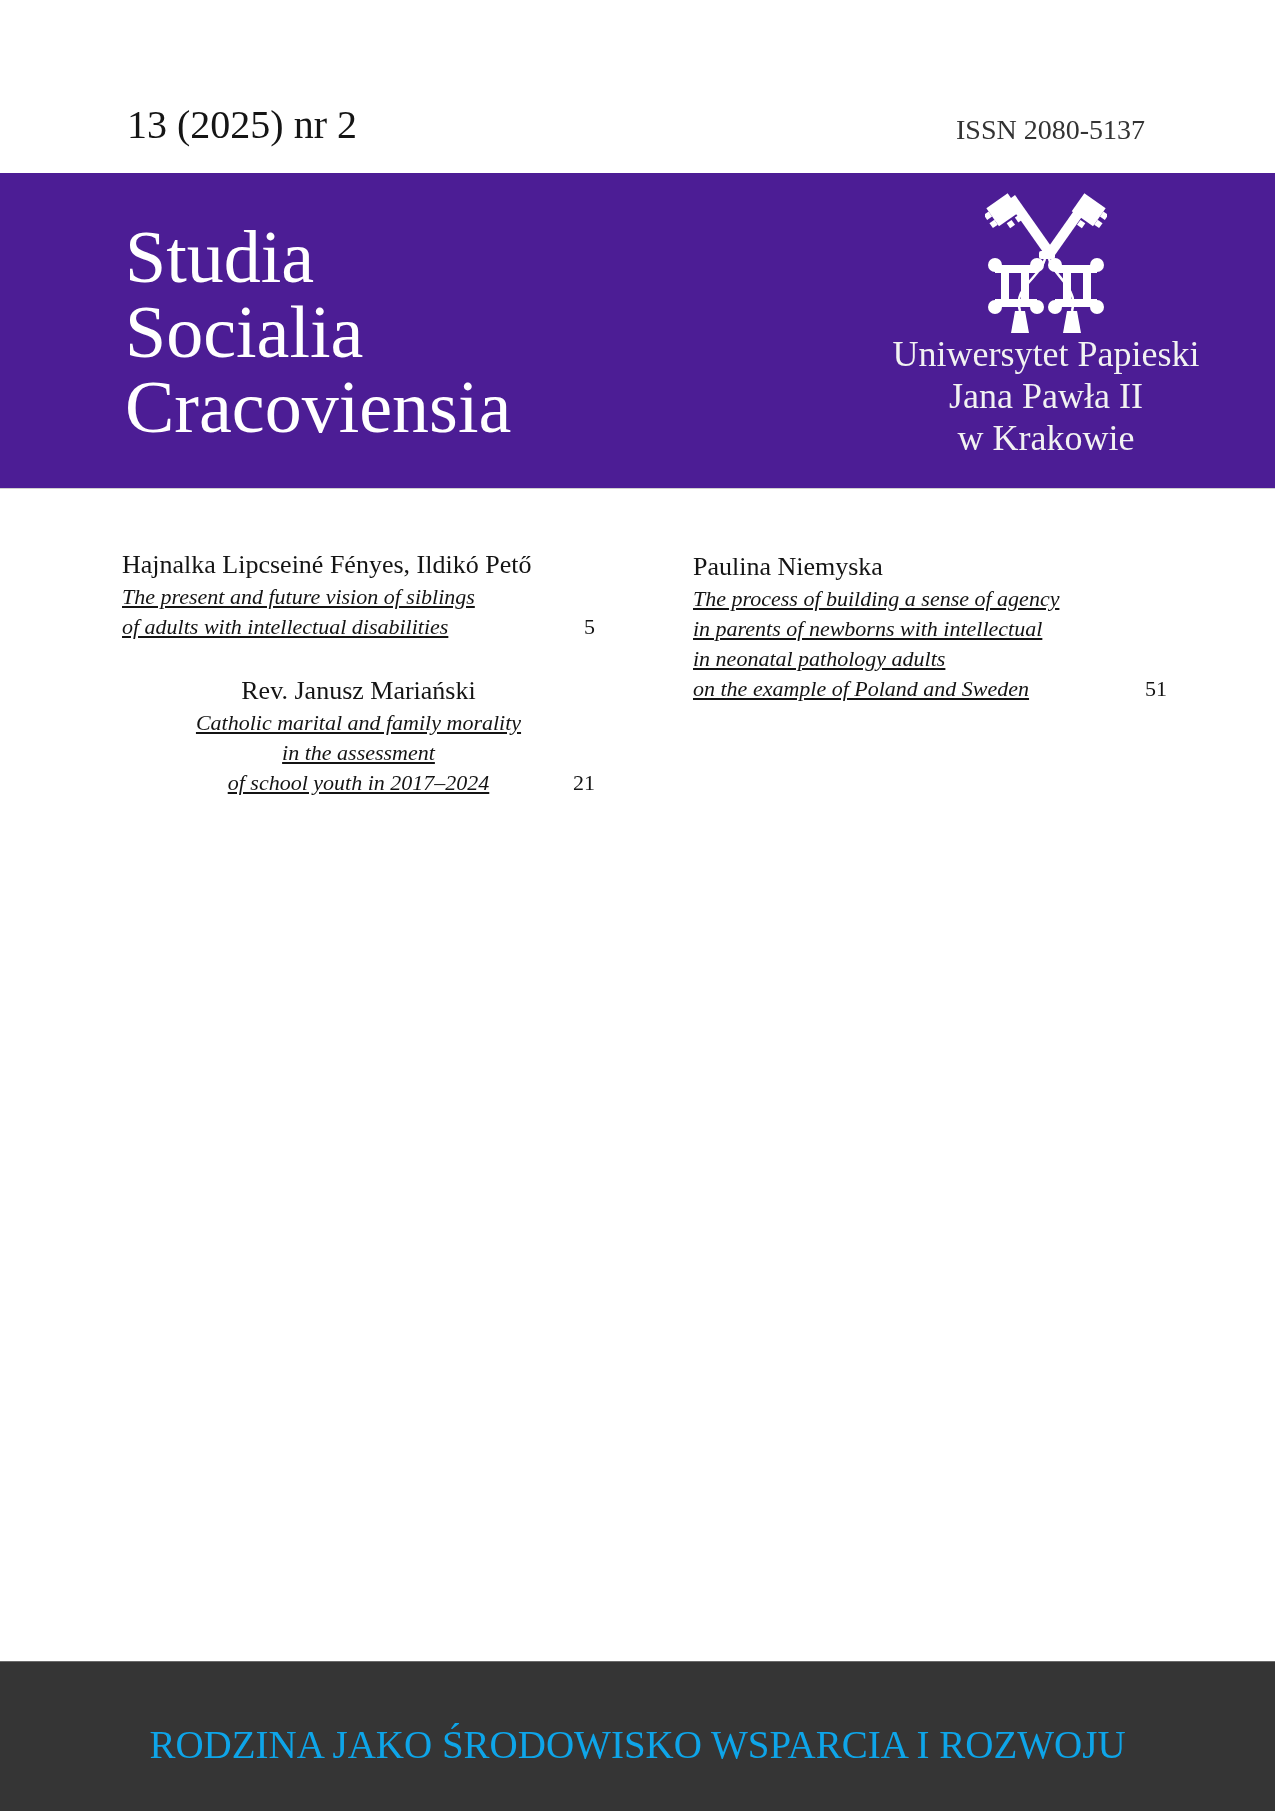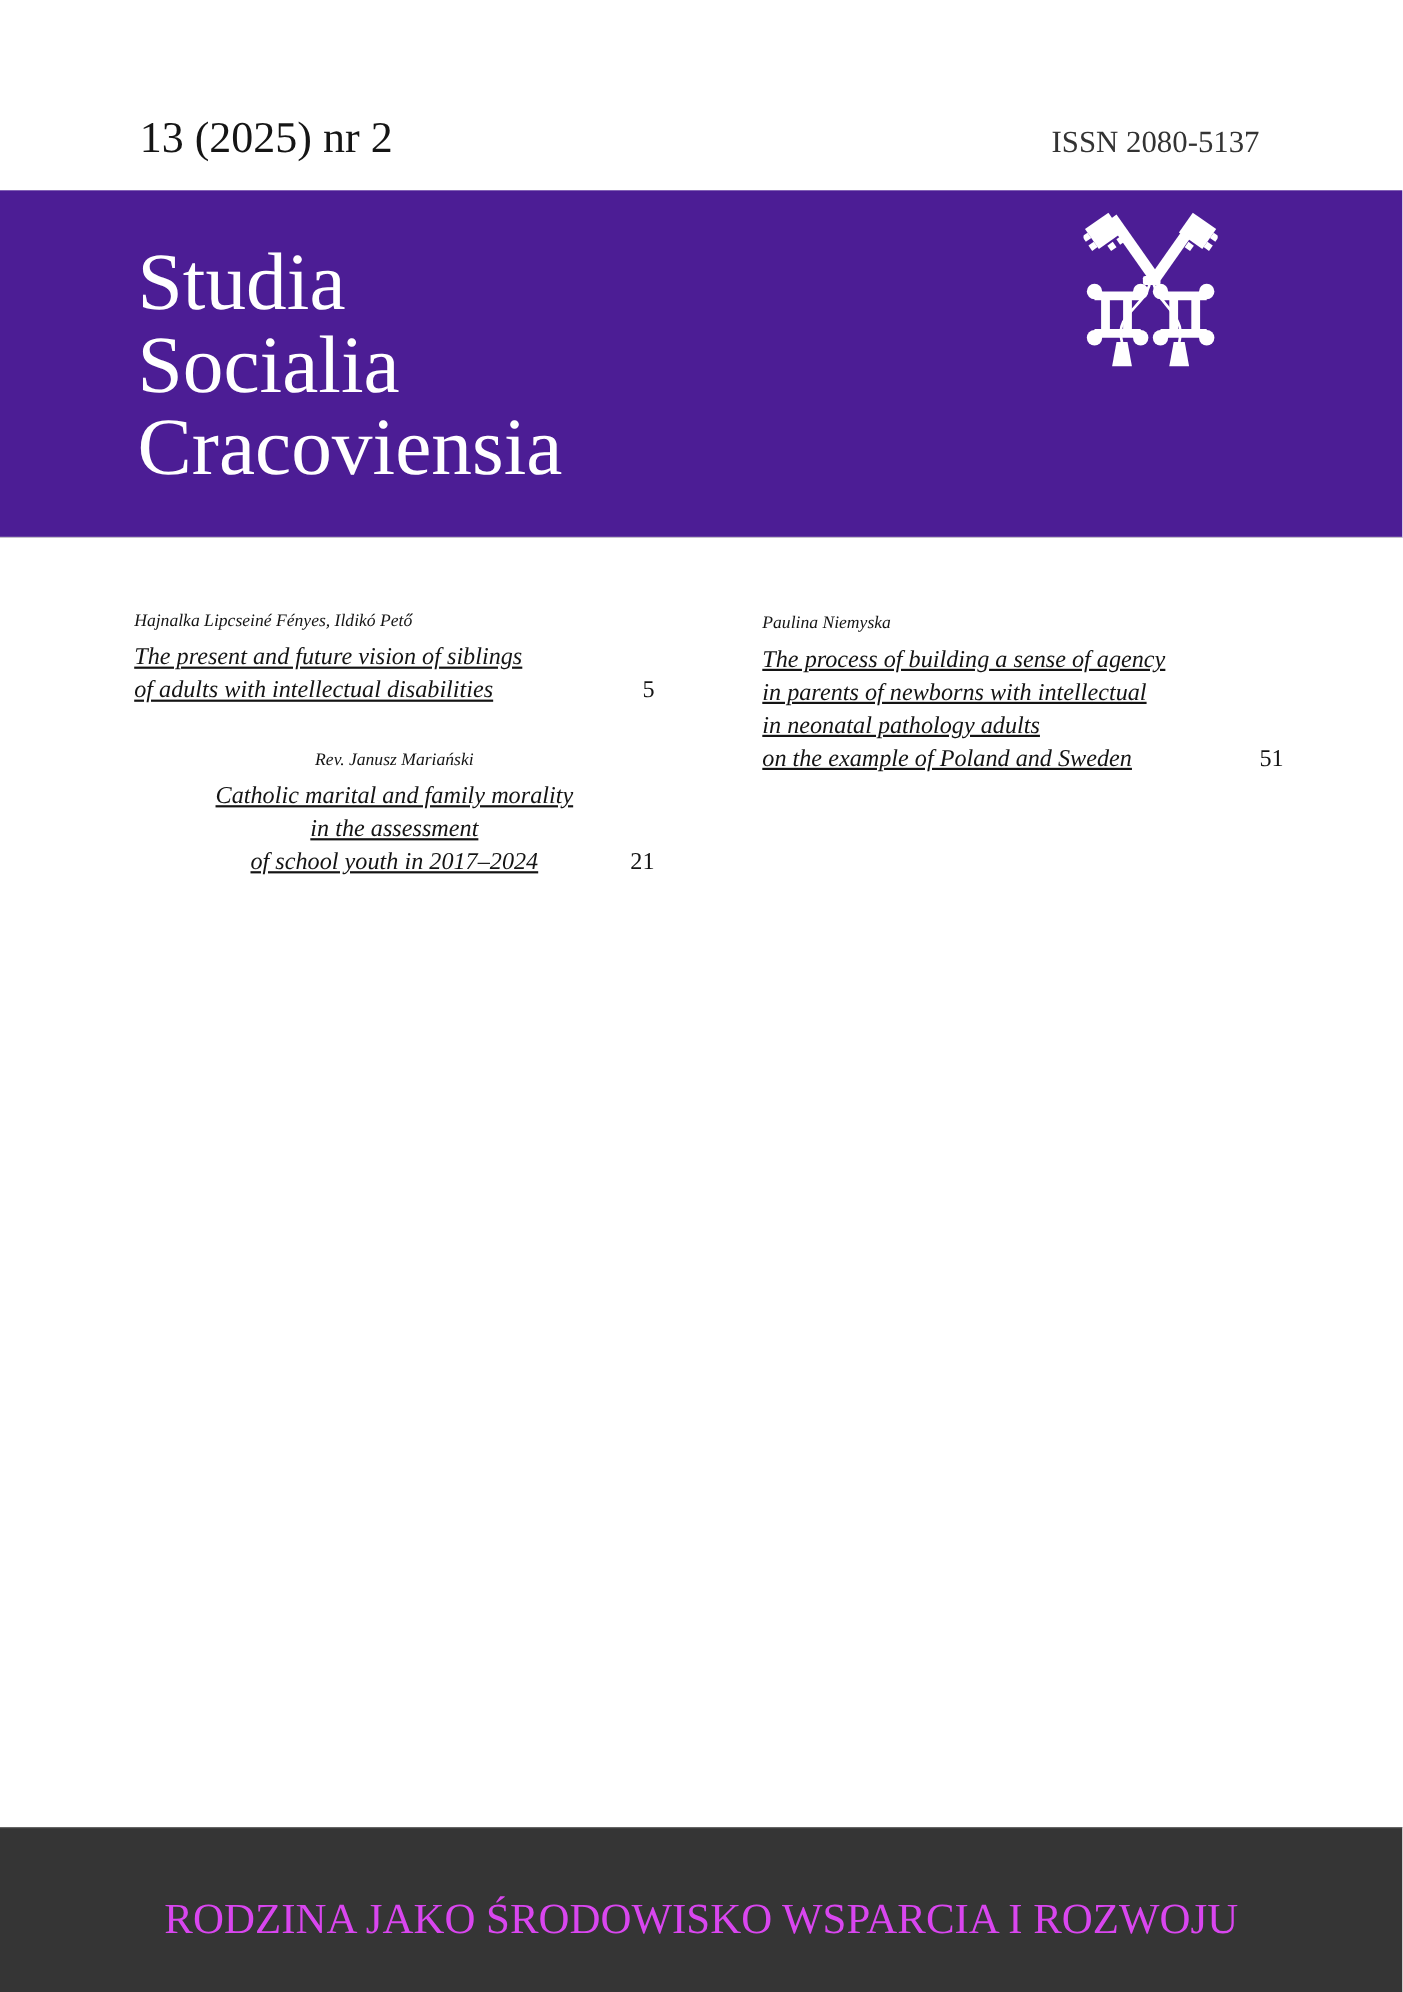--- a/index.html
+++ b/index.html
@@ -28,35 +28,35 @@
   #journal-title div { white-space: nowrap; }
   #logo {
     position: absolute; left: 985px; top: 20px; width: 122px; height: 142px;
   }
   #university {
     position: absolute; left: 846px; width: 400px; top: 160px;
     text-align: center; color: #f2f2f2; font-size: 36px; line-height: 42px;
   }
   #university div { white-space: nowrap; }
   .toc-entry { position: absolute; }
-  .toc-author { font-size: 16px; line-height: 30px; white-space: nowrap; color: #141414; font-style: italic; }
+  .toc-author { font-size: 26px; line-height: 30px; white-space: nowrap; color: #141414; }
   .toc-title-wrap { position: relative; margin-top: 2px; text-decoration: underline; }
   .toc-title-line { font-size: 22px; line-height: 30px; font-style: italic; white-space: nowrap; color: #141414; }
   .toc-page { position: absolute; right: 0; bottom: 0; font-size: 22px; line-height: 30px; color: #141414; }
   #entry-1 { left: 122px; top: 550px; width: 473px; }
   #entry-2 { left: 122px; top: 676px; width: 473px; text-align: center; }
   #entry-3 { left: 693px; top: 552px; width: 474px; }
   #bottom-band {
     position: absolute; left: 0; top: 1661px; width: 1275px; height: 150px;
     background: #353535;
     border-top: 1px solid #6a6a6a;
   }
   #series-title {
     position: absolute; left: 0; width: 1275px; top: 60px; text-align: center;
-    color: #d946ef; font-size: 39px; line-height: 46px; white-space: nowrap;
+    color: #0ea5e9; font-size: 39px; line-height: 46px; white-space: nowrap;
     letter-spacing: 0px;
   }
 </style>
 </head>
 <body>
 
 <div id="issue" class="abs">13 (2025) nr 2</div>
 <div id="issn" class="abs">ISSN 2080-5137</div>
 
 <div id="top-band">
@@ -109,20 +109,25 @@
 
       <polygon points="30,118 40,118 44,140 26,140"></polygon>
       <polygon points="82,118 92,118 96,140 78,140"></polygon>
     </g>
     <g fill="none" stroke="#ffffff" stroke-width="2.5">
       <path d="M60,66 C56,80 44,86 36,100 C32,108 34,114 35,118"></path>
       <path d="M64,66 C68,80 80,86 86,100 C90,108 88,114 87,118"></path>
     </g>
   </svg>
 
+  <div id="university">
+    <div>Uniwersytet Papieski</div>
+    <div>Jana Pawła II</div>
+    <div>w Krakowie</div>
+  </div>
 </div>
 
 <div id="entry-1" class="toc-entry">
   <div class="toc-author">Hajnalka Lipcseiné Fényes, Ildikó Pető</div>
   <div class="toc-title-wrap">
     <div class="toc-title-line">The present and future vision of siblings</div>
     <div class="toc-title-line">of adults with intellectual disabilities</div>
     <div class="toc-page">5</div>
   </div>
 </div>

